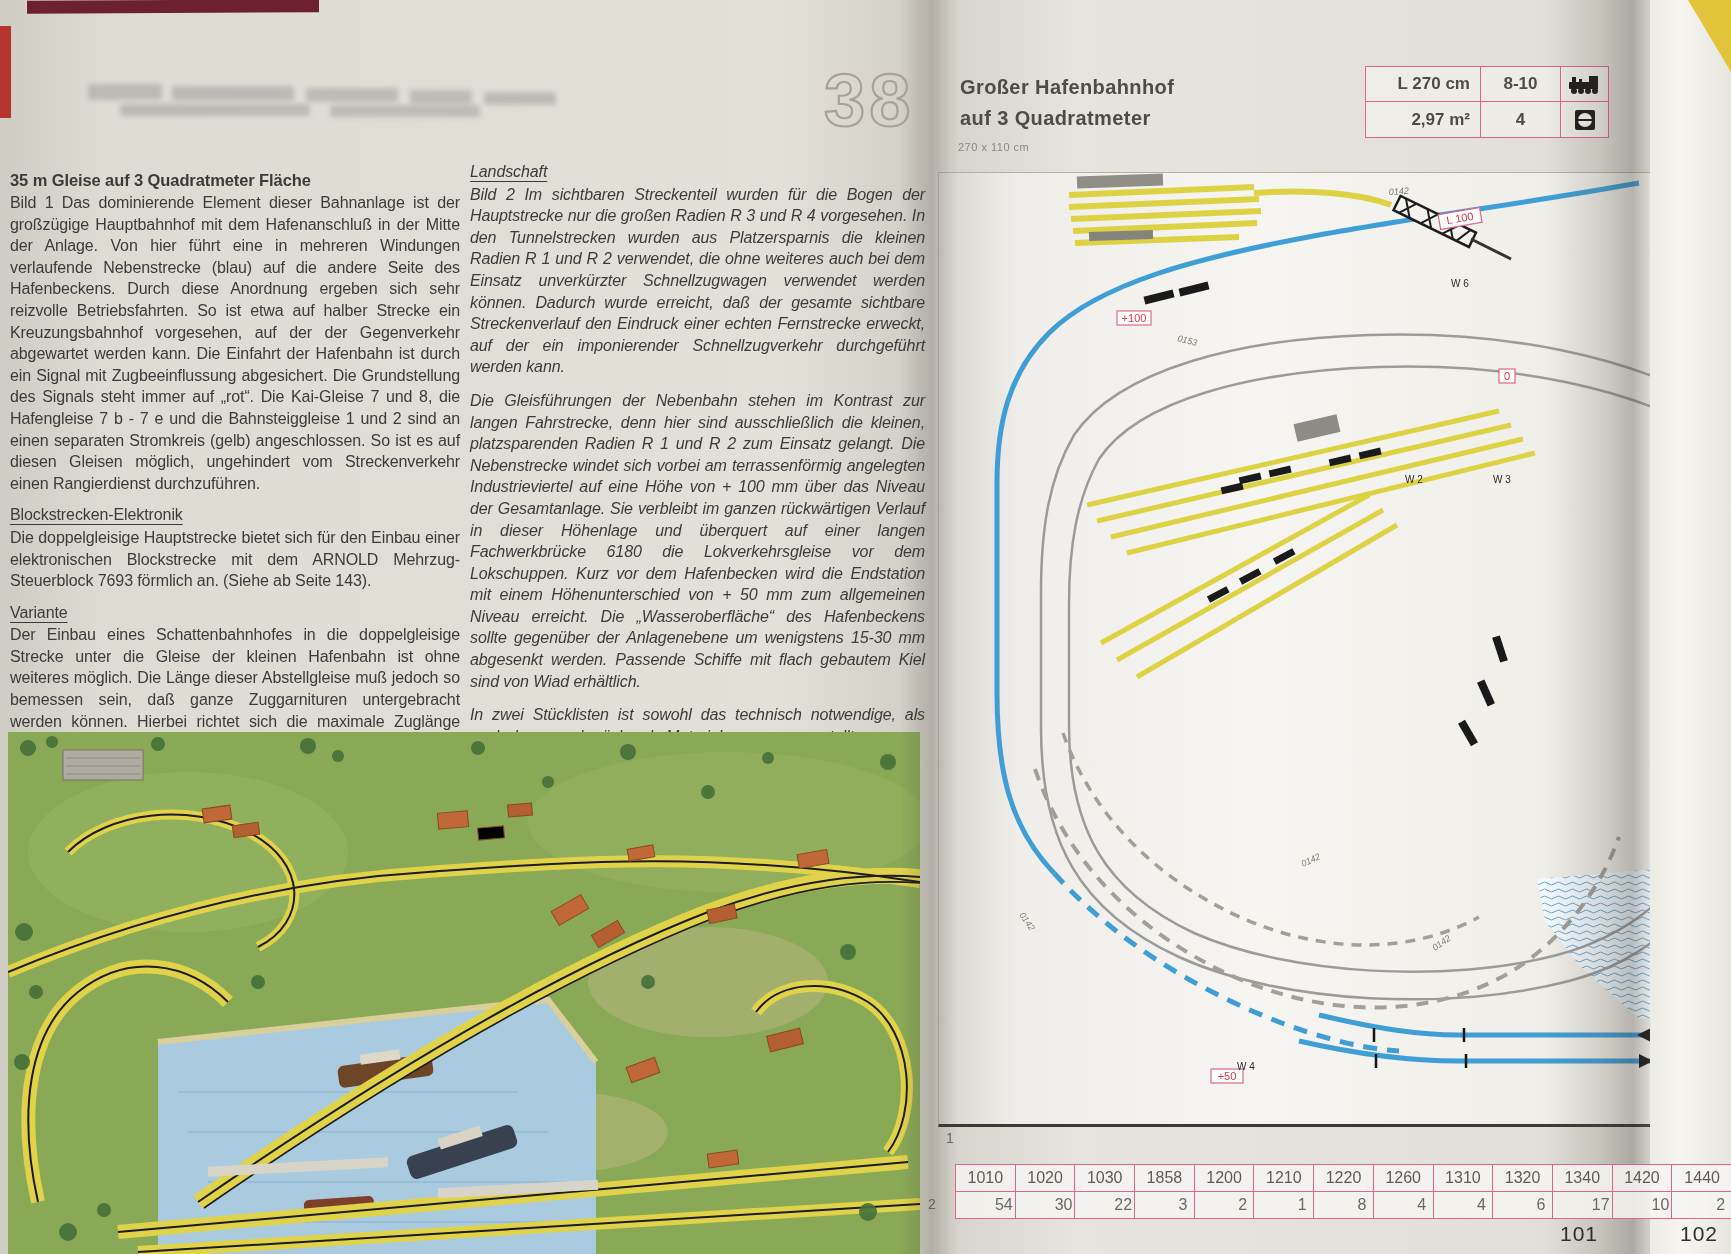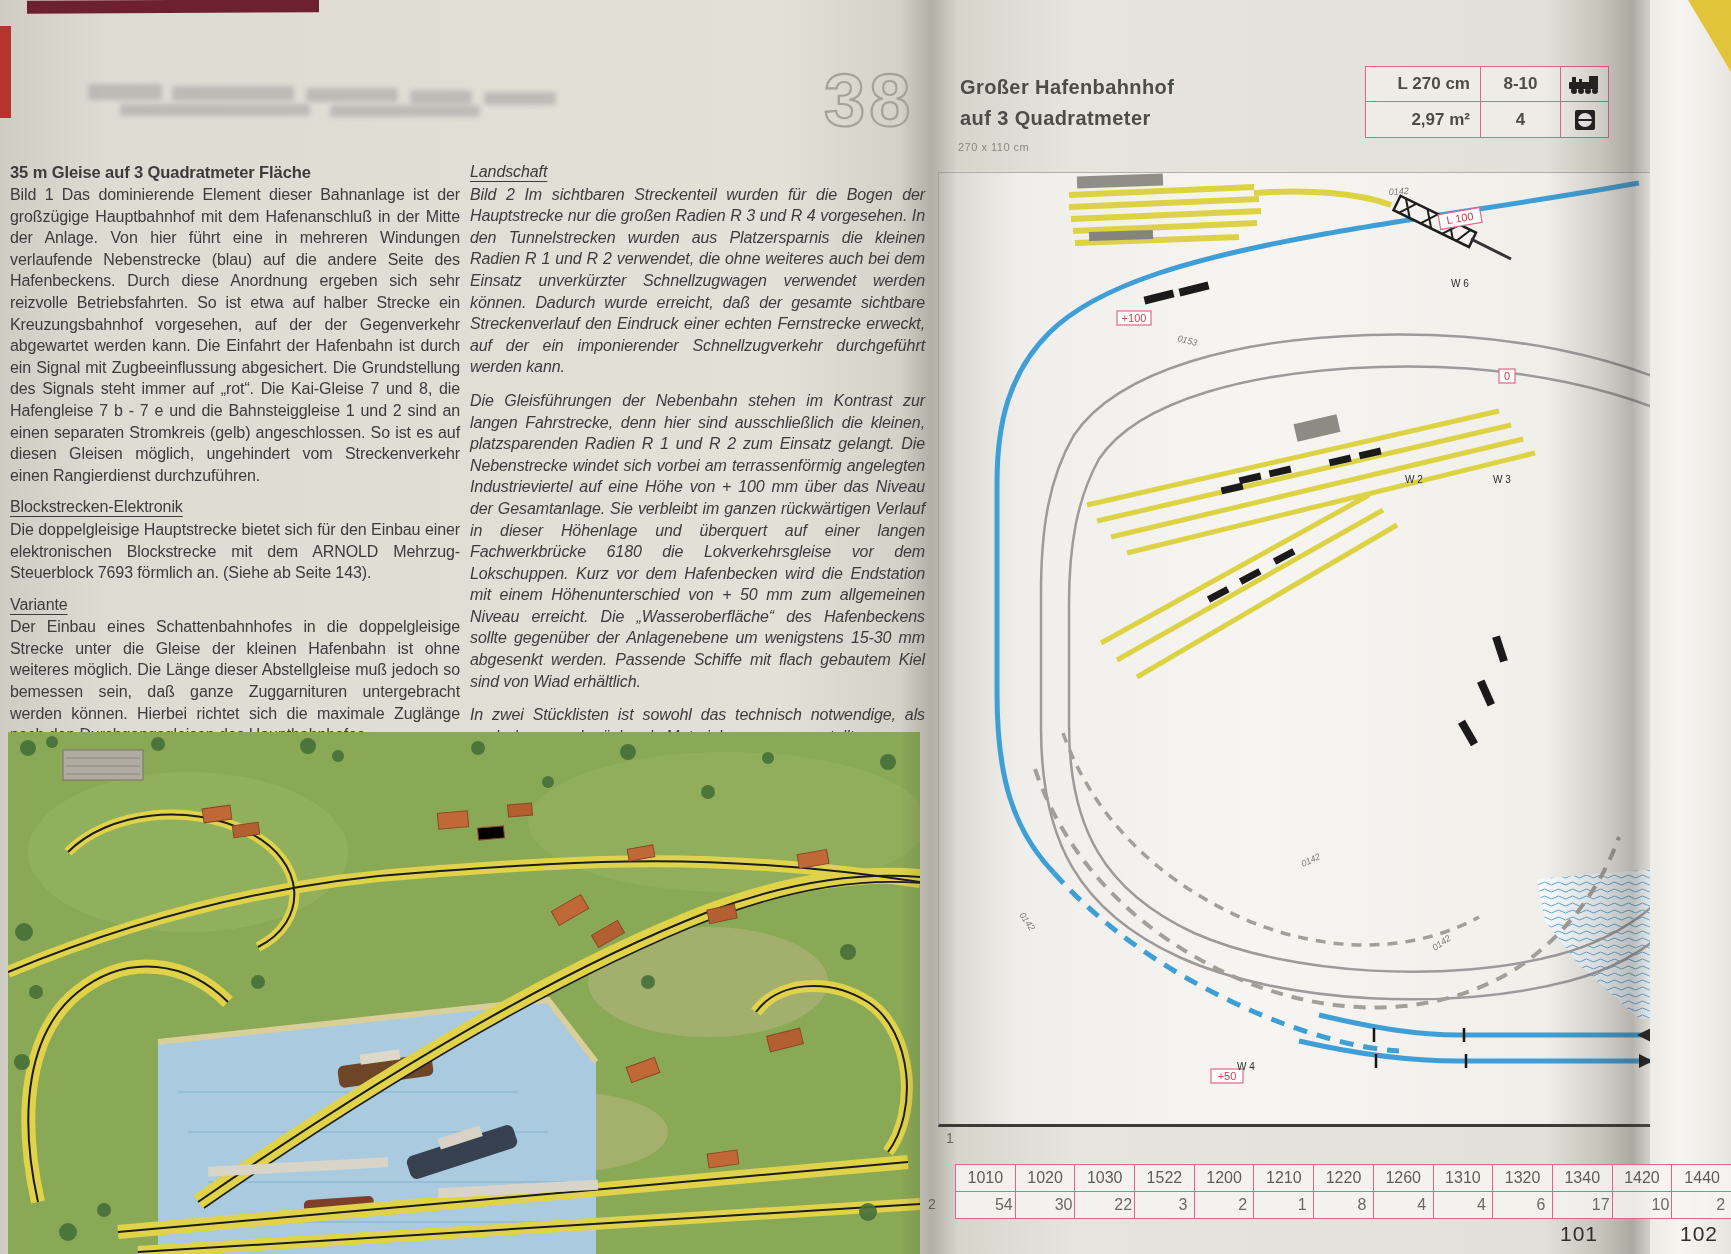--- a/index.html
+++ b/index.html
@@ -33,21 +33,21 @@
   .spec>div:nth-child(3n){border-right:none;}
   .spec>div:nth-child(n+4){border-bottom:none;}
   .spec .num{justify-content:flex-end;padding-right:10px;}
   .spec .mid{justify-content:center;}
   .spec .ic{justify-content:center;}
   
   .col{position:absolute;top:161px;color:#3b3b3b;font-size:16px;line-height:21.6px;
        text-align:justify;letter-spacing:-.1px;}
   .col-l{left:10px;width:450px;}
   .col-r{left:470px;width:455px;font-style:italic;}
-  .col h3{margin:0 0 1px 0;font-size:16.5px;line-height:22px;}
+  .col h3{margin:8px 0 1px 0;font-size:16.5px;line-height:22px;}
   .col h4{margin:10px 0 1px 0;font-size:16px;font-weight:normal;
           text-decoration:underline;text-underline-offset:4px;}
   .col p{margin:0 0 0 0;}
   .col p + p{margin-top:12px;}
   
   .plan{position:absolute;left:938px;top:172px;width:793px;height:951px;
         border-top:1px solid #b2afa8;border-left:1px solid #b9b6af;border-bottom:3px solid #3a3a38;
         background:linear-gradient(to right,#d7d4cd 0%,#efeeea 10%,#f6f5f1 40%,#efede8 85%,#e2e0da 100%);}
   .plan svg{display:block;}
   .fig-label{position:absolute;font-size:14px;color:#6b6b66;}
@@ -262,21 +262,21 @@
     </svg>
   </div>
 
   <div class="fig-label" style="left:946px;top:1130px;">1</div>
   <div class="fig-label" style="left:928px;top:1196px;">2</div>
 
   <div class="parts">
     <span>1010</span>
     <span>1020</span>
     <span>1030</span>
-    <span>1522</span>
+    <span>1858</span>
     <span>1200</span>
     <span>1210</span>
     <span>1220</span>
     <span>1260</span>
     <span>1310</span>
     <span>1320</span>
     <span>1340</span>
     <span>1420</span>
     <span>1440</span>
     <span>54</span>

